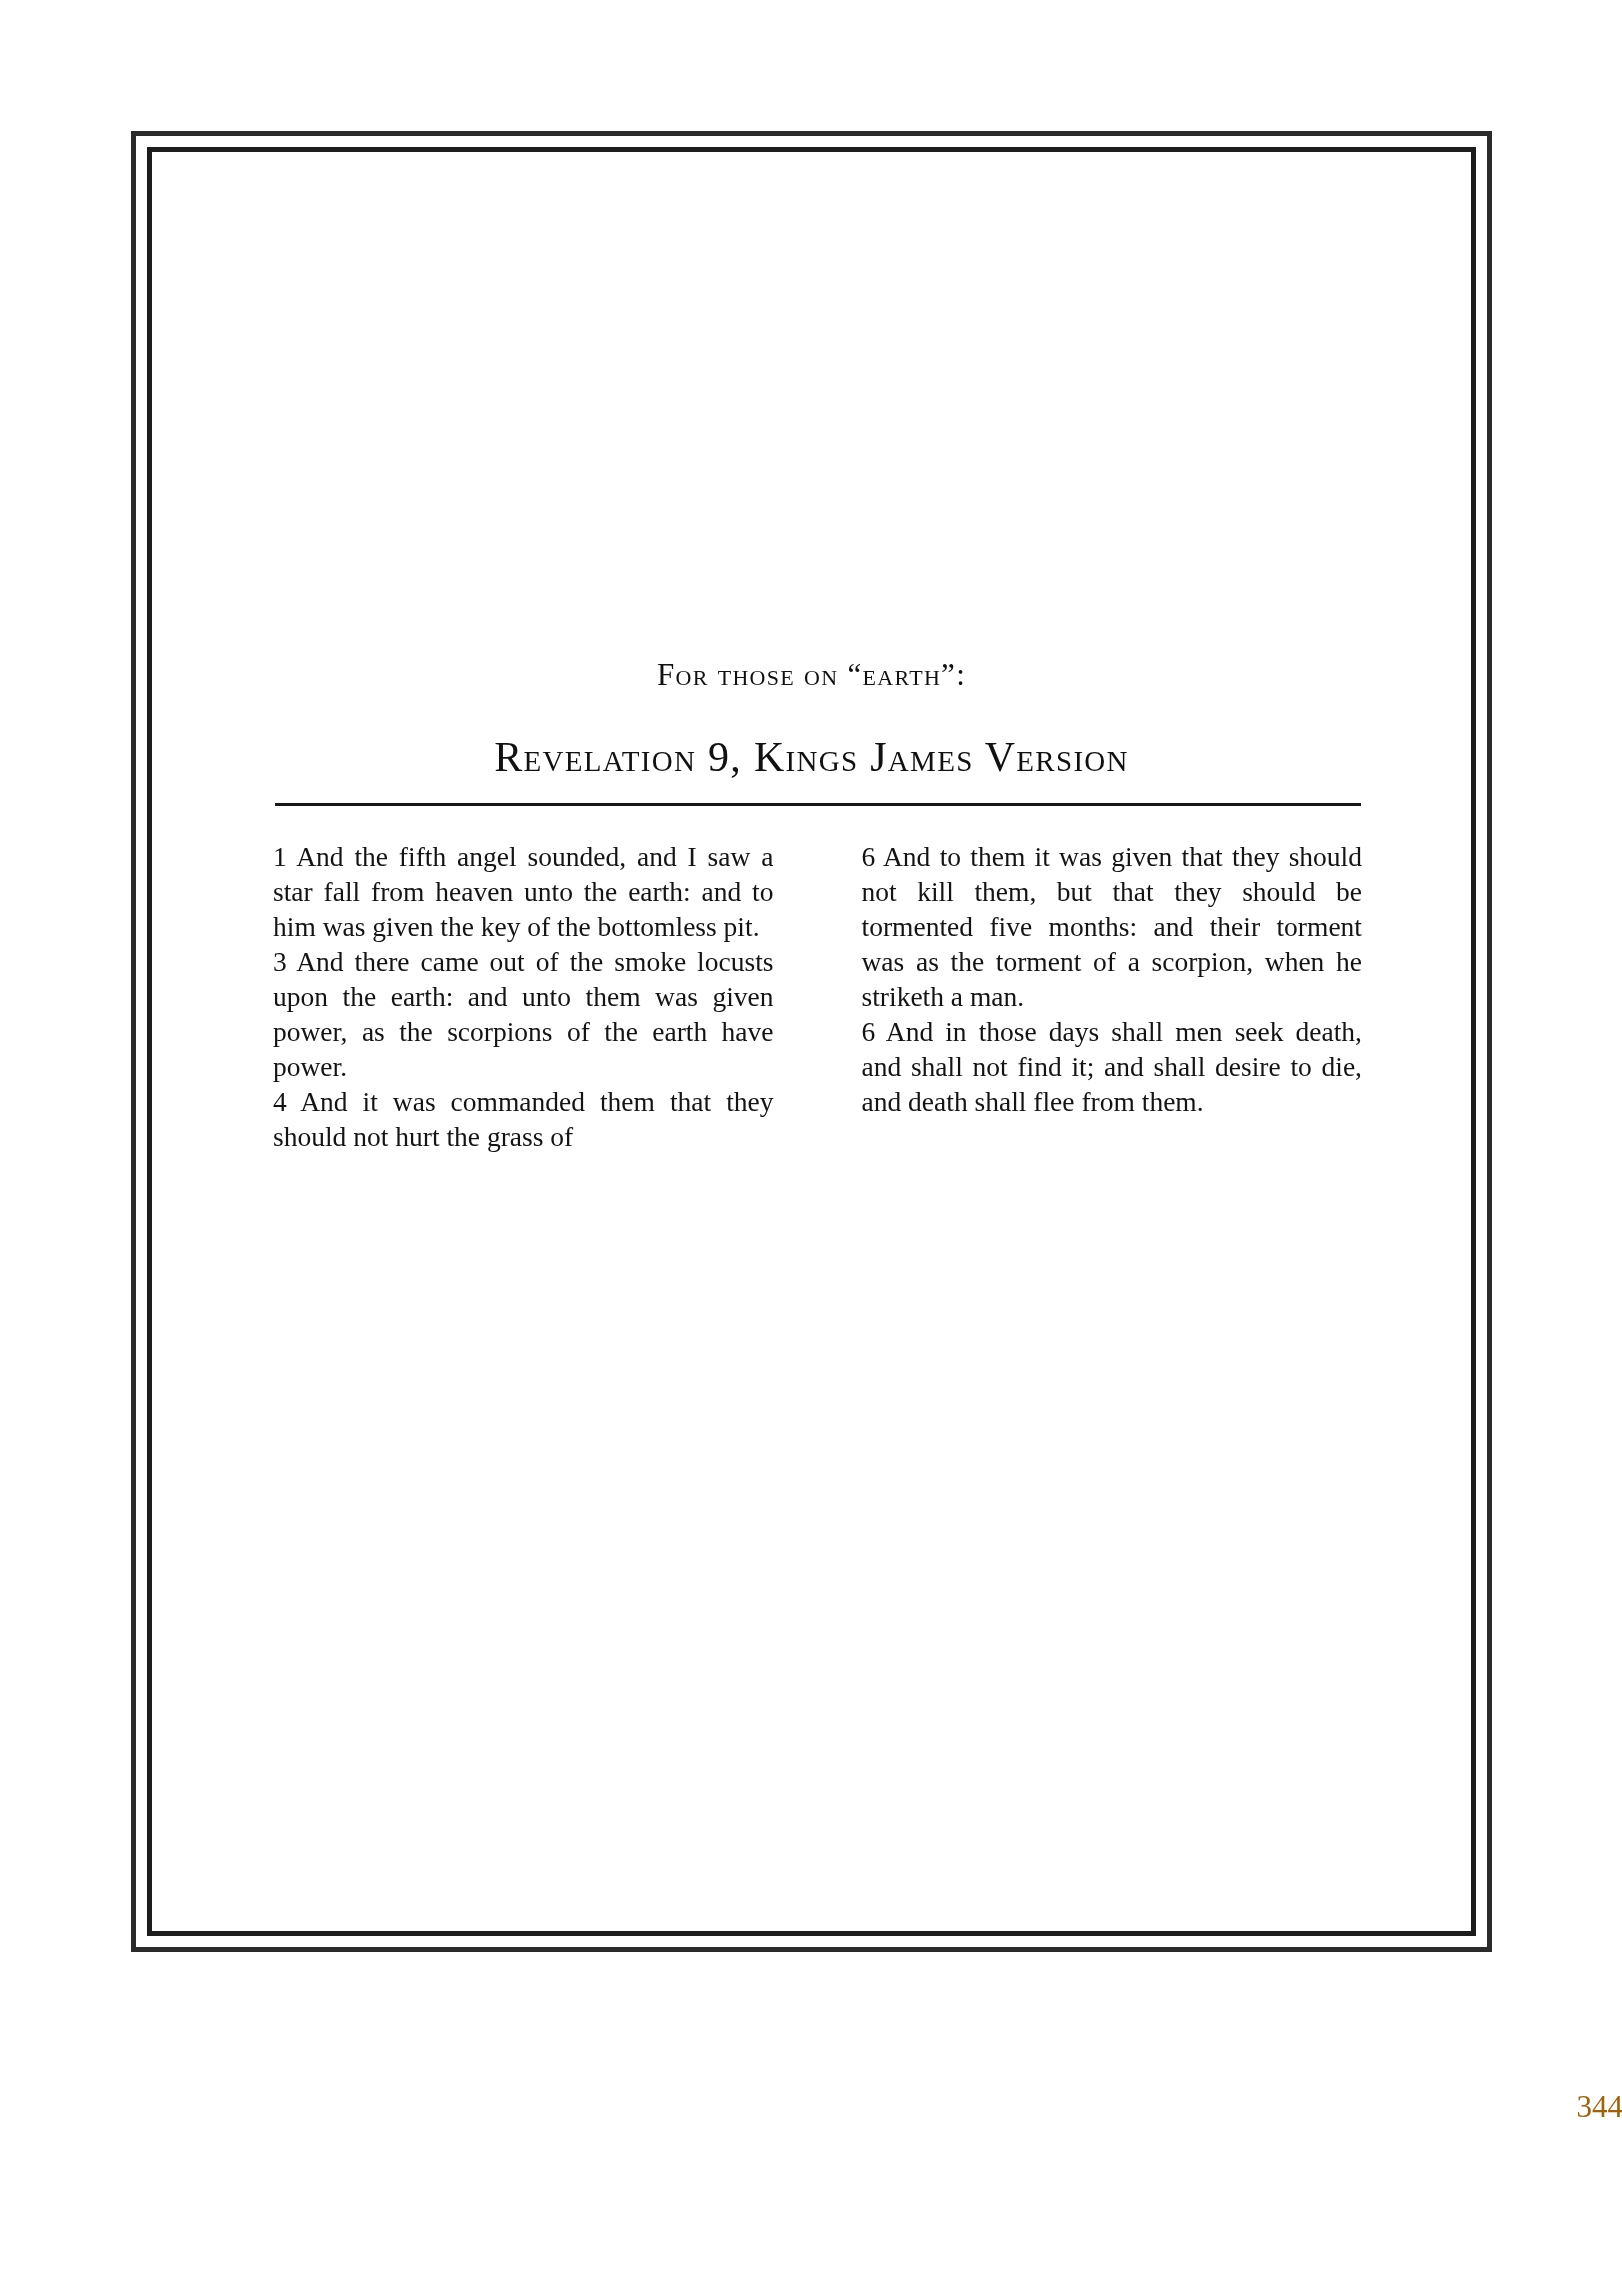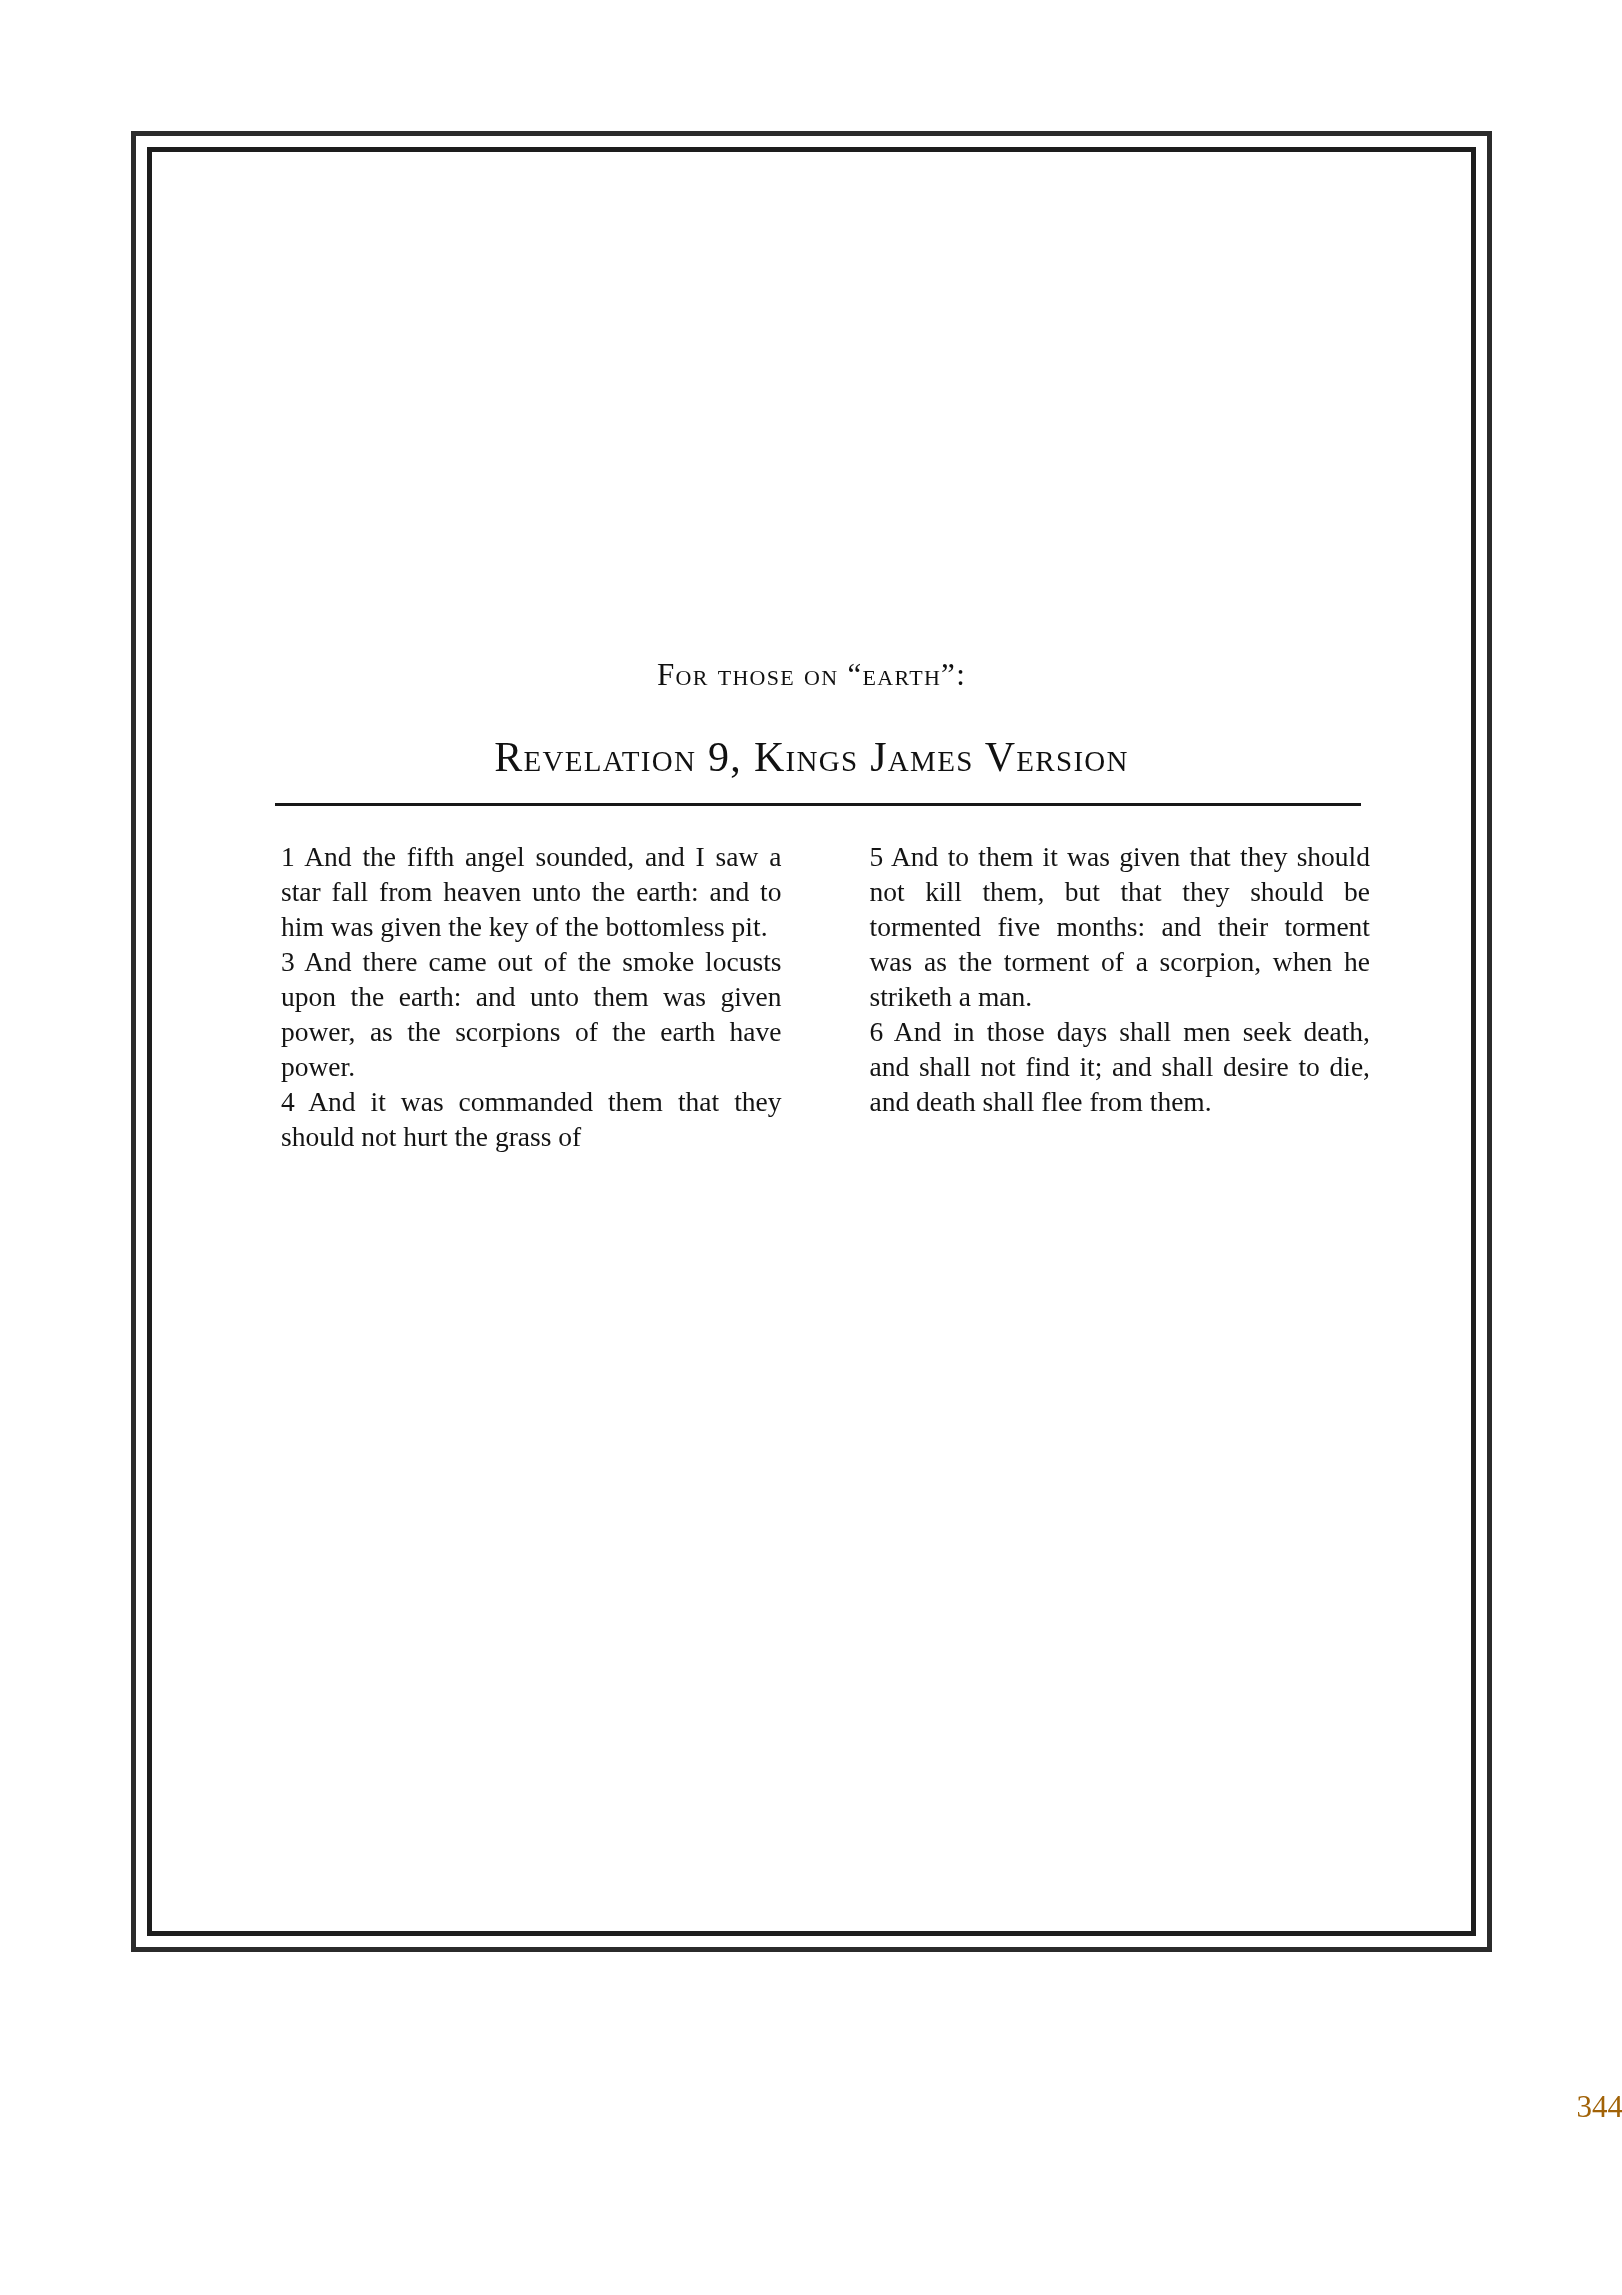--- a/index.html
+++ b/index.html
@@ -45,21 +45,21 @@
     line-height:43px;
   }
   .divider-rule{
     position:absolute;
     left:275px; top:803px;
     width:1086px; height:3.3px;
     background:#171717;
   }
   .columns{
     position:absolute;
-    left:281px; top:839px;
+    left:273px; top:839px;
     width:1089px;
     display:flex;
     gap:88px;
   }
   .col{
     flex:1;
     font-size:27.5px;
     line-height:35px;
     text-align:justify;
     text-justify:inter-word;
@@ -90,21 +90,21 @@
 
   <div class="divider-rule"></div>
 
   <div class="columns">
     <div class="col">
       <p>1 And the fifth angel sounded, and I saw a star fall from heaven unto the earth: and to him was given the key of the bottomless pit.</p>
       <p>3 And there came out of the smoke locusts upon the earth: and unto them was given power, as the scorpions of the earth have power.</p>
       <p>4 And it was commanded them that they should not hurt the grass of</p>
     </div>
     <div class="col">
-      <p>5 And to them it was given that they should not kill them, but that they should be tormented five months: and their torment was as the torment of a scorpion, when he striketh a man.</p>
+      <p>6 And to them it was given that they should not kill them, but that they should be tormented five months: and their torment was as the torment of a scorpion, when he striketh a man.</p>
       <p>6 And in those days shall men seek death, and shall not find it; and shall desire to die, and death shall flee from them.</p>
     </div>
   </div>
 
   <div class="page-number">344</div>
 
 </div>
 
 
 </body></html>

